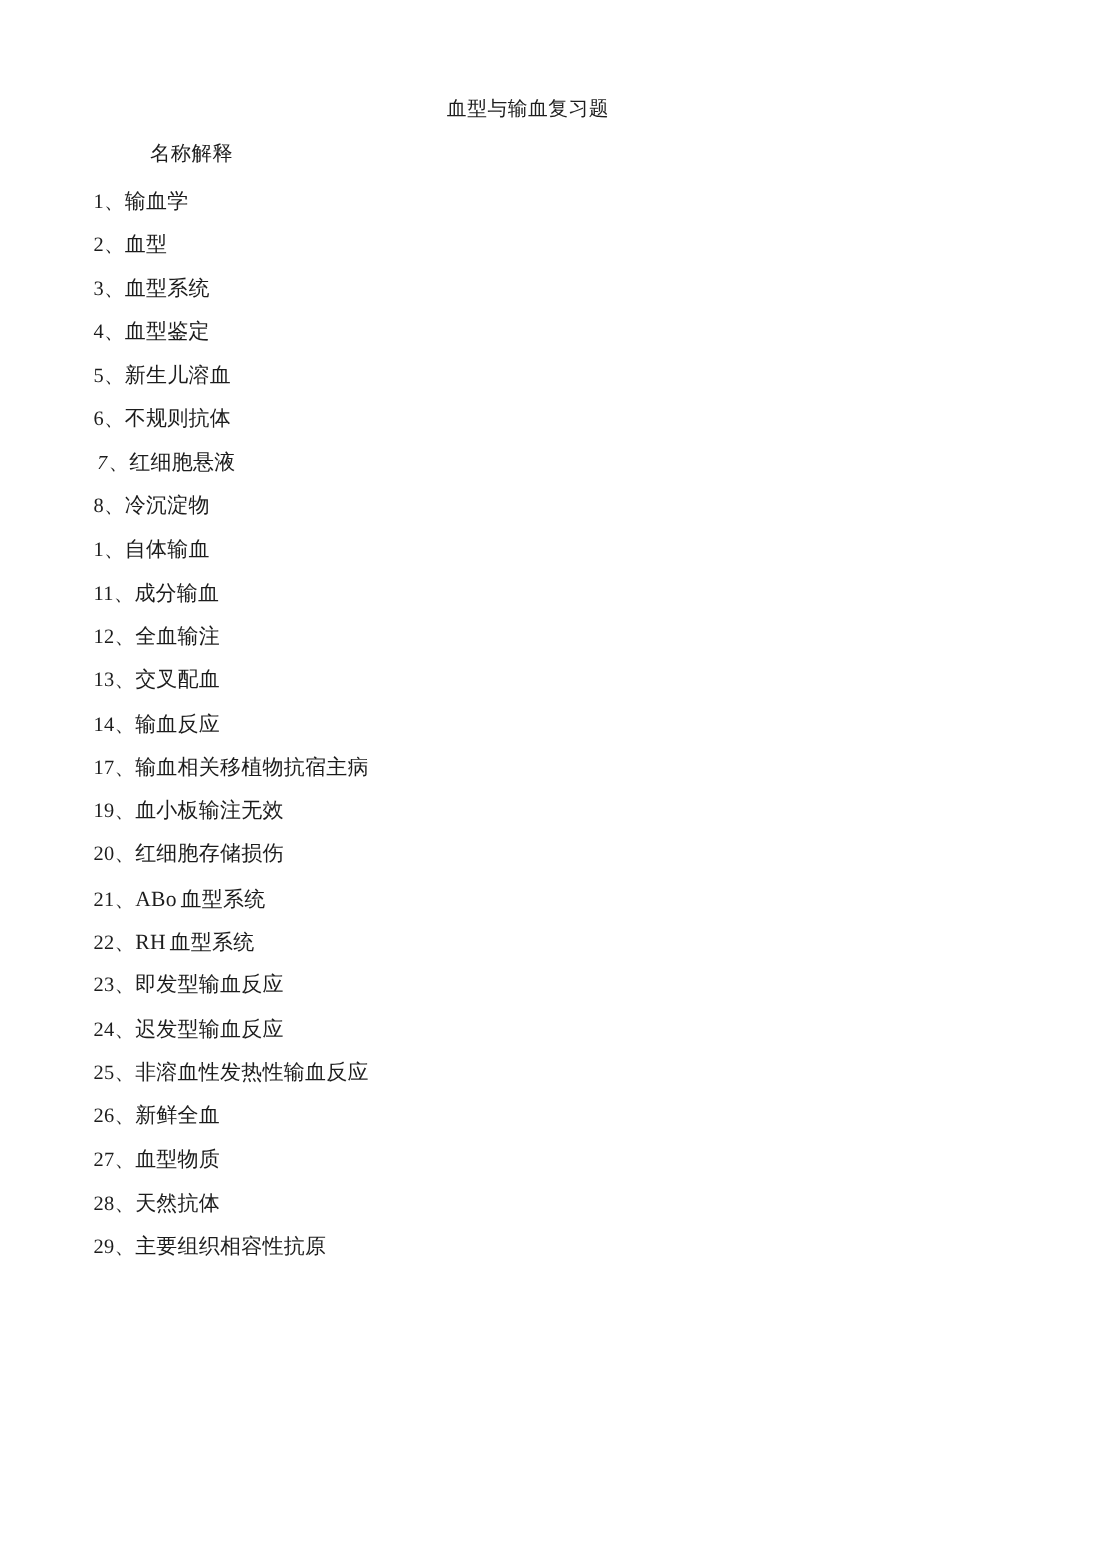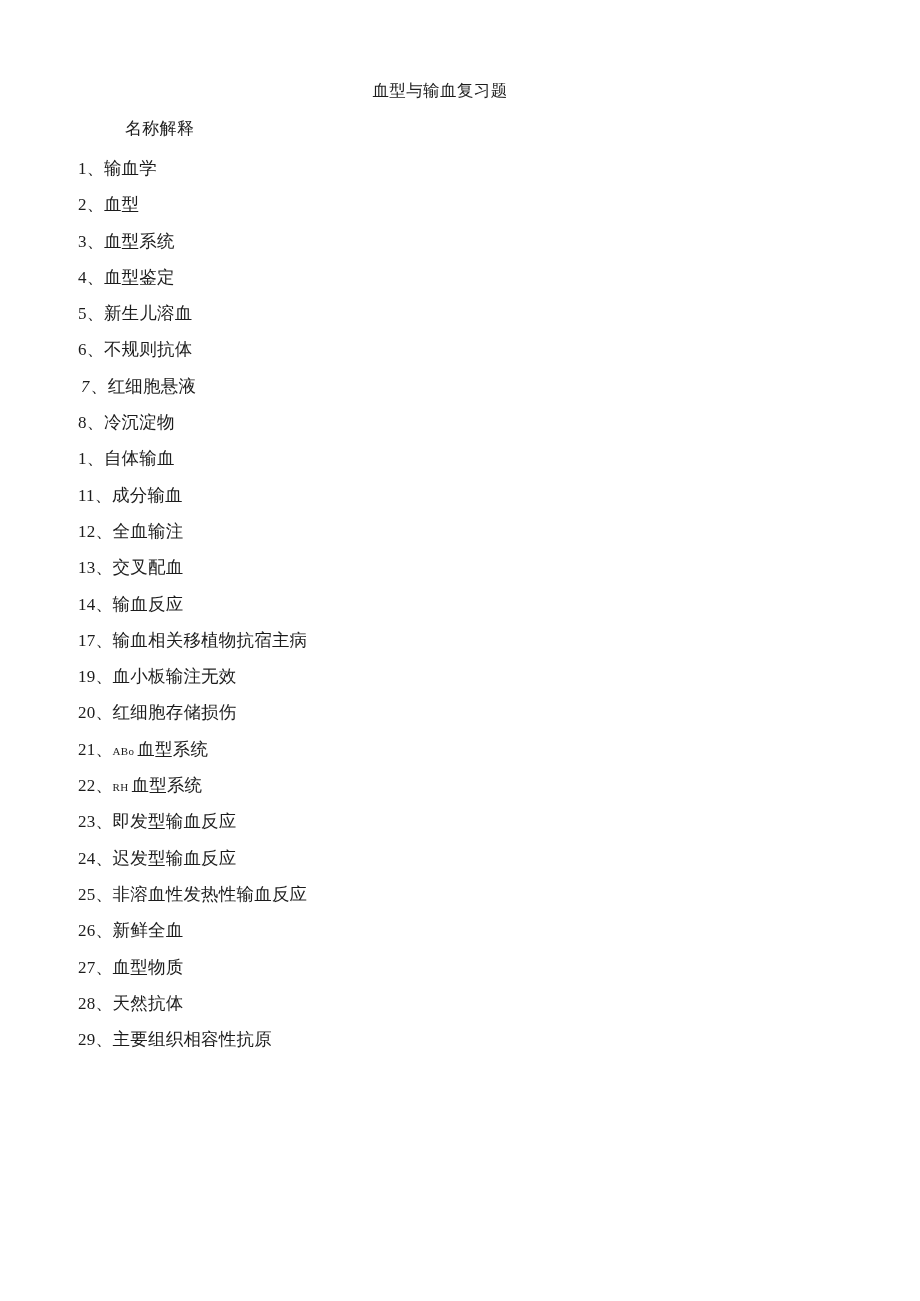--- a/index.html
+++ b/index.html
@@ -91,21 +91,21 @@
   }
 
   .term-text {
     font-family: "DejaVu Serif", "Liberation Serif", serif;
     font-size: 17.5px;
   }
 
   
   .latin {
     font-family: "Liberation Serif", "DejaVu Serif", serif;
-    font-size: 11px;
+    font-size: 18px;
     letter-spacing: 0.3px;
     padding-right: 3px;
   }
 </style>
 </head>
 <body style="background: rgb(255, 255, 255); color: rgb(28, 28, 28);">
 
 <div class="page">
 
   <div class="doc-title">血型与输血复习题</div>

